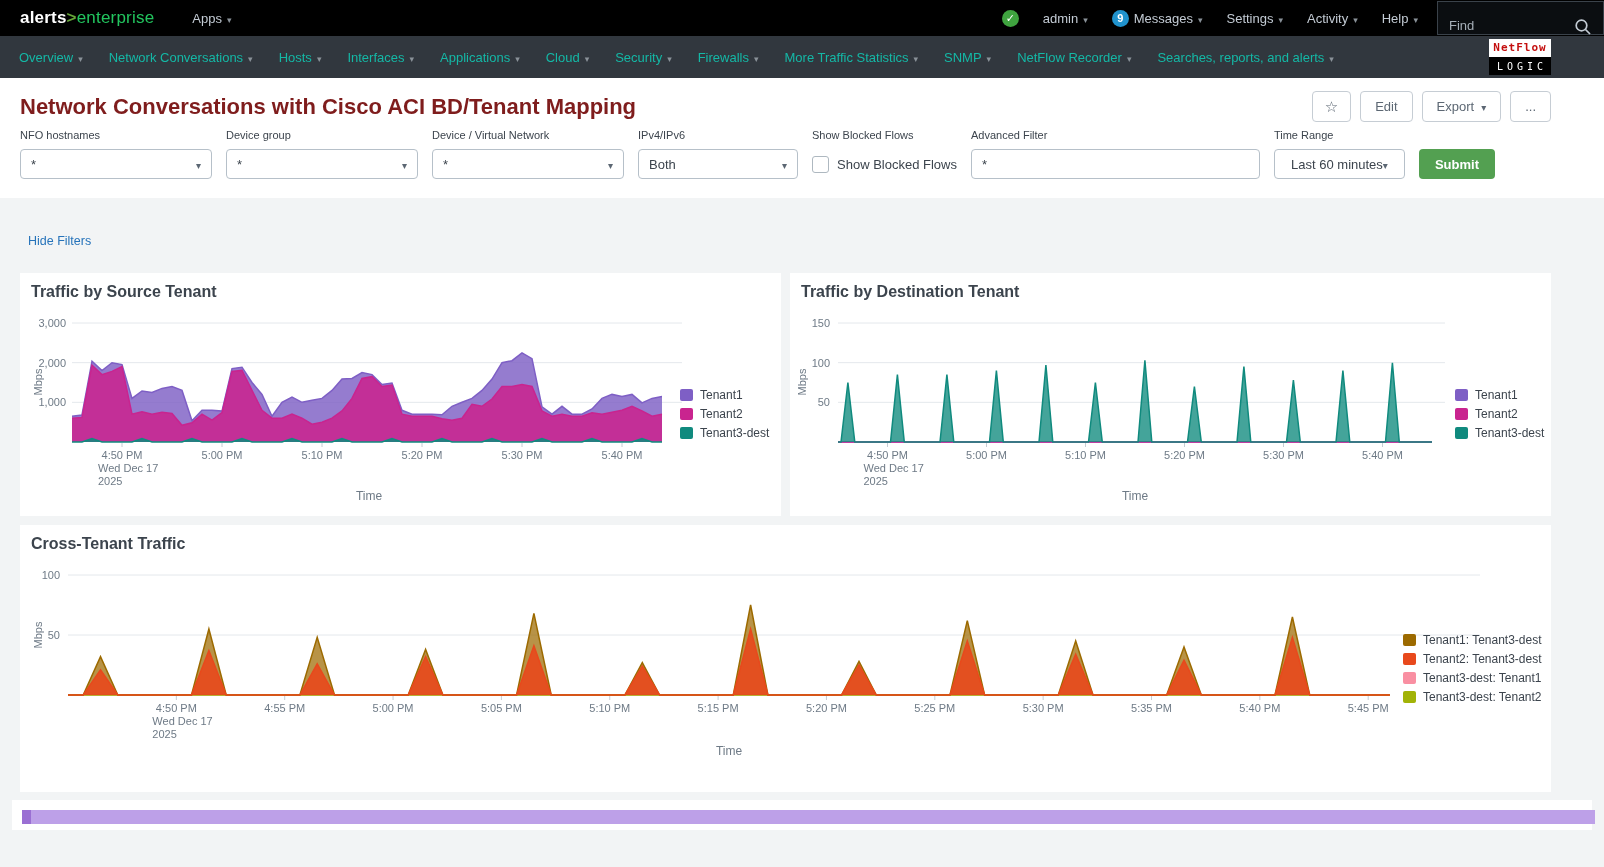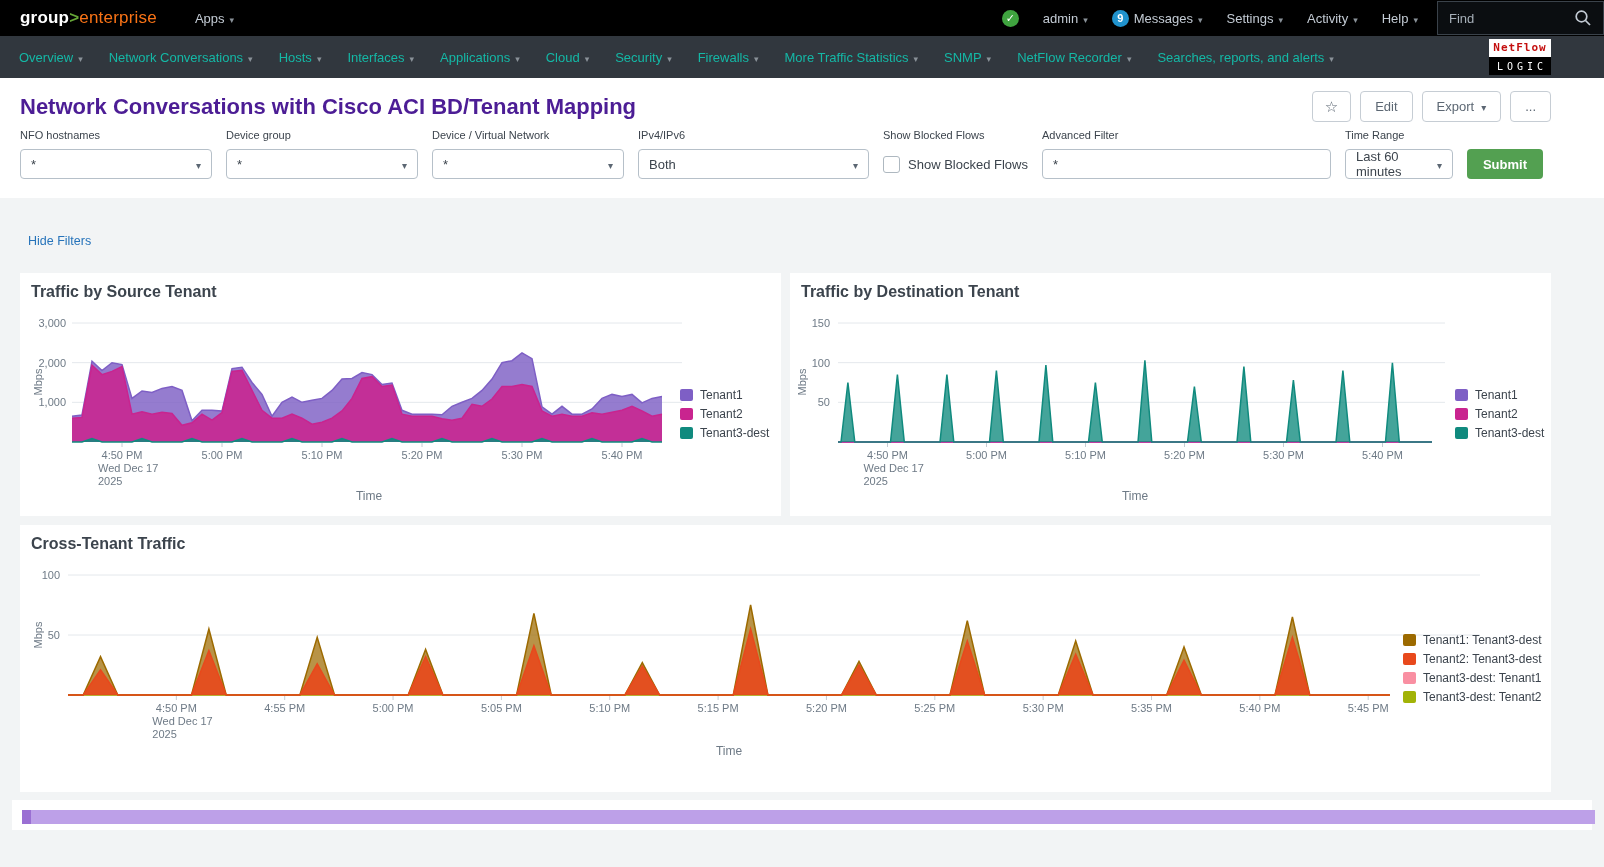--- a/index.html
+++ b/index.html
@@ -3,57 +3,57 @@
 <meta charset="utf-8">
 <style>
   *{margin:0;padding:0;box-sizing:border-box;}
   html,body{width:1604px;height:867px;overflow:hidden;}
   body{font-family:"Liberation Sans",sans-serif;background:#f2f4f5;}
 
   
   .topbar{height:36px;background:#000;display:flex;align-items:center;color:#c3cbd4;font-size:13px;position:relative;}
   .logo{margin-left:20px;font-size:17px;font-weight:700;color:#fff;letter-spacing:.2px;cursor:pointer;}
   .logo .gt{color:#65a637;font-weight:700;}
-  .logo .ent{color:#f97316;font-weight:400;}
+  .logo .ent{color:#22c55e;font-weight:400;}
   .topbar-item{display:flex;align-items:center;gap:5px;cursor:pointer;white-space:nowrap;}
   .topbar-item.apps{margin-left:38px;}
   .topbar-right{margin-left:auto;display:flex;align-items:center;gap:24px;margin-right:186px;}
   .caret::after{content:"▾";font-size:9px;color:#8a9299;}
   .status-check{width:17px;height:17px;border-radius:50%;background:#3fa33f;color:#fff;font-size:11px;line-height:17px;text-align:center;cursor:pointer;}
   .badge{width:17px;height:17px;border-radius:50%;background:#2093ce;color:#fff;font-size:11px;font-weight:700;line-height:17px;text-align:center;display:inline-block;}
-  .find-box{position:absolute;right:0;top:1px;width:167px;height:34px;background:#0b0e11;border:1px solid #3a424a;display:flex;align-items:center;padding:16px 11px;color:#a6afb8;cursor:text;}
+  .find-box{position:absolute;right:0;top:1px;width:167px;height:34px;background:#0b0e11;border:1px solid #3a424a;display:flex;padding:16px 11px;color:#a6afb8;cursor:text;}
   .find-box svg{margin-left:auto;}
 
   
   .navbar{background:#31373e;position:relative;}
   .nav-row{display:flex;align-items:center;padding-left:6px;}
   .nav-row1{height:42px;}
   .nav-row2{height:40px;}
   .nav-item{padding:0 13px;color:#14b8a6;font-size:13px;display:flex;gap:5px;align-items:center;height:100%;cursor:pointer;white-space:nowrap;}
   .nfl-logo{position:absolute;top:3px;right:53px;width:62px;cursor:pointer;}
   .nfl-top{background:#fff;color:#c40f0f;font-weight:700;font-size:11px;letter-spacing:1px;text-align:center;height:18px;line-height:18px;font-family:"DejaVu Sans Mono",monospace;}
   .nfl-bottom{background:#000;color:#fff;font-size:10px;letter-spacing:4px;text-align:center;height:18px;line-height:19px;text-indent:4px;font-family:"DejaVu Sans Mono",monospace;}
 
   
   .page-header{background:#fff;padding:16px 20px 19px;position:relative;}
-  .page-title{font-size:22px;font-weight:700;color:#4c1d95;}
+  .page-title{font-size:22px;font-weight:700;color:#7f1d1d;}
   .header-buttons{position:absolute;top:13px;right:53px;display:flex;gap:9px;}
   .btn{height:31px;border:1px solid #c6cdd4;border-radius:4px;background:#fff;color:#5c6773;font-size:13px;display:flex;align-items:center;justify-content:center;padding:0 14px;gap:7px;cursor:pointer;}
   .btn .caret::after{color:#5c6773;font-size:10px;}
   .btn.star{font-size:15px;padding:0 12px;}
   .filter-row{display:flex;gap:14px;margin-top:9px;align-items:flex-end;}
   .filter-field{display:flex;flex-direction:column;}
   .filter-label{font-size:11px;color:#3c444d;margin-bottom:8px;white-space:nowrap;}
   .dropdown{height:30px;border:1px solid #b6c0c9;border-radius:4px;background:#fff;display:flex;align-items:center;justify-content:space-between;padding:0 10px;font-size:13px;color:#3c444d;cursor:pointer;}
   .dropdown .caret::after{color:#5c6773;font-size:10px;}
-  .w192{width:192px;} .w195{width:231px;}
+  .w192{width:192px;} .w195{width:160px;}
   .check-wrap{display:flex;align-items:center;gap:8px;height:30px;font-size:13px;color:#3c444d;}
   .checkbox{width:17px;height:17px;border:1px solid #aeb8c0;border-radius:3px;background:#fff;cursor:pointer;}
   .text-input{width:289px;height:30px;border:1px solid #b6c0c9;border-radius:4px;background:#fff;font-size:13px;color:#3c444d;padding:0 10px;font-family:"Liberation Sans",sans-serif;}
-  .time-range{width:108px;justify-content:center;}
+  .time-range{width:131px;justify-content:center;}
   .submit-btn{height:30px;background:#53a051;border:none;border-radius:4px;color:#fff;font-size:13px;font-weight:700;padding:0 16px;cursor:pointer;font-family:"Liberation Sans",sans-serif;}
 
   
   .dashboard{padding:0 20px;}
   .hide-filters{display:inline-block;margin:36px 8px 25px;font-size:12.5px;color:#2673ba;text-decoration:none;cursor:pointer;}
   .chart-row{display:flex;gap:9px;}
   .panel{background:#fff;position:relative;}
   .p1,.p2{width:761px;height:243px;}
   .p3{width:1531px;height:267px;margin-top:9px;}
   .panel-title{position:absolute;left:11px;top:10px;font-size:16px;font-weight:700;color:#3c444d;}
@@ -67,21 +67,21 @@
 
   
   .p4{position:relative;width:1580px;height:30px;background:#fff;margin:8px 0 0 -8px;}
   .hbar-dark{position:absolute;left:10px;top:10px;width:9px;height:14px;}
   .hbar-light{position:absolute;left:19px;top:10px;width:1564px;height:14px;}
 </style>
 </head>
 <body>
 
 <div class="topbar">
-  <div class="logo"><span>group</span><span class="gt">&gt;</span><span class="ent">enterprise</span></div>
+  <div class="logo"><span>alerts</span><span class="gt">&gt;</span><span class="ent">enterprise</span></div>
   <div class="topbar-item apps">
       <span>Apps</span>
       <span class="caret"></span>
     </div>
   <div class="topbar-right">
     <div class="status-check">✓</div>
     <div class="topbar-item">
         <span>admin</span>
         <span class="caret"></span>
       </div>

